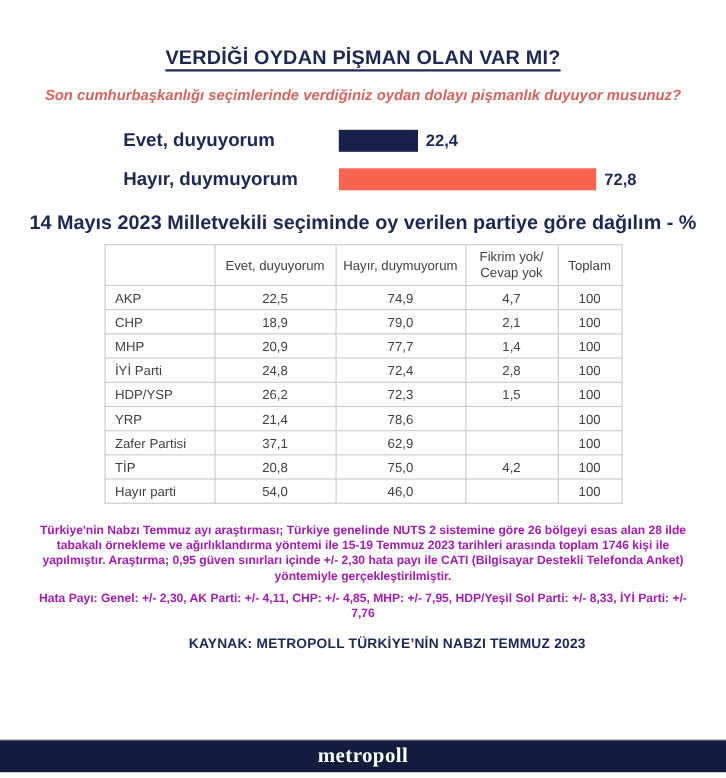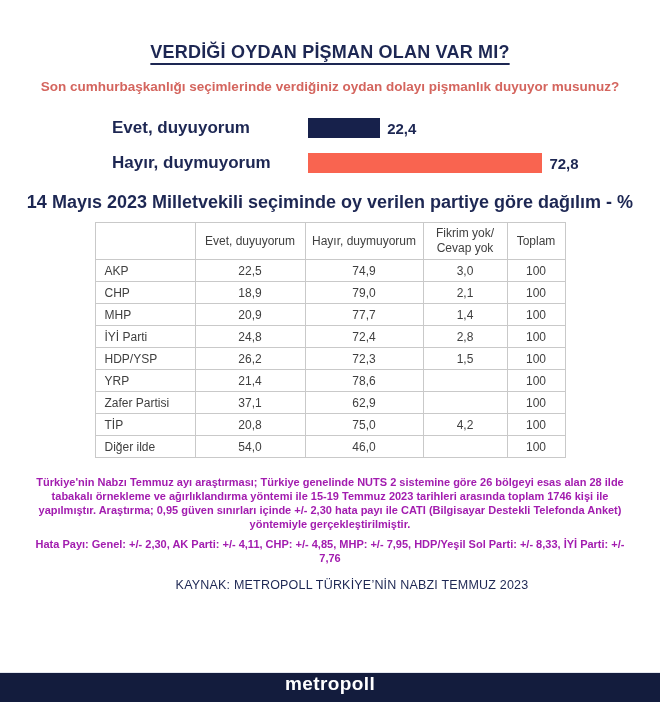--- a/index.html
+++ b/index.html
@@ -13,20 +13,21 @@
     font-weight:bold;
     color:#1d2753;
     letter-spacing:.2px;
     text-decoration:underline;
     text-decoration-thickness:2px;
     text-underline-offset:5px;
   }
   .subtitle{
     margin:16px 40px 0;
     text-align:center;
+    font-style:italic;
     font-weight:bold;
     font-size:13.5px;
     color:#d4655e;
   }
 
   
   .chart{margin:24px 0 0 112px;}
   .chart-row{display:flex;align-items:center;height:20px;margin-bottom:15px;}
   .chart-label{width:196px;font-weight:bold;font-size:17px;color:#1d2753;white-space:nowrap;}
   .bar-track{display:flex;align-items:center;width:322px;height:20px;}
@@ -48,27 +49,27 @@
   table.breakdown th{font-weight:normal;line-height:1.25;}
   table.breakdown td.party{text-align:left;padding-left:9px;}
   col.c-party{width:100px;} col.c-evet{width:110px;} col.c-hayir{width:118px;}
   col.c-fikrim{width:84px;} col.c-toplam{width:58px;}
   tr.emphasis td{font-weight:bold;color:#23294d;}
   tr.emphasis td.party{font-weight:normal;color:#3f3f3f;}
 
   
   .method{width:602px;margin:17px auto 0;text-align:center;font-size:11px;font-weight:bold;color:#a21caf;line-height:1.28;}
   .moe{width:602px;margin:6px auto 0;}
-  .source{margin:13px 0 0;text-align:center;font-size:12.5px;font-weight:normal;color:#1d2753;letter-spacing:.2px;padding-left:44px;}
+  .source{margin:13px 0 0;text-align:center;font-size:12.5px;font-weight:bold;color:#1d2753;letter-spacing:.2px;padding-left:44px;}
 
   
   .brandbar{
     position:absolute;left:0;right:0;top:672px;height:29px;
     background:#131c3d;border-top:1px solid #e3e6ee;
-    display:flex;align-items:flex-start;justify-content:center;
+    display:flex;align-items:center;justify-content:center;font-family:Liberation Serif, serif;
   }
   .brandbar .logo{color:#ffffff;font-weight:bold;font-size:19px;letter-spacing:.4px;}
 </style>
 </head>
 <body>
 
 <div class="page">
 
   <h1 class="title">VERDİĞİ OYDAN PİŞMAN OLAN VAR MI?</h1>
 
@@ -108,21 +109,21 @@
           <th>Hayır, duymuyorum</th>
           <th>Fikrim yok/ Cevap yok</th>
           <th>Toplam</th>
         </tr>
       </thead>
     <tbody>
         <tr>
           <td class="party">AKP</td>
           <td>22,5</td>
           <td>74,9</td>
-          <td>3,0</td>
+          <td>4,7</td>
           <td>100</td>
         </tr>
         <tr>
           <td class="party">CHP</td>
           <td>18,9</td>
           <td>79,0</td>
           <td>2,1</td>
           <td>100</td>
         </tr>
         <tr>
@@ -161,21 +162,21 @@
           <td>100</td>
         </tr>
         <tr>
           <td class="party">TİP</td>
           <td>20,8</td>
           <td>75,0</td>
           <td>4,2</td>
           <td>100</td>
         </tr>
         <tr>
-          <td class="party">Diğer ilde</td>
+          <td class="party">Hayır parti</td>
           <td>54,0</td>
           <td>46,0</td>
           <td></td>
           <td>100</td>
         </tr>
       </tbody>
   </table>
 
   <p class="method">Türkiye'nin Nabzı Temmuz ayı araştırması; Türkiye genelinde NUTS 2 sistemine göre 26 bölgeyi esas alan 28 ilde tabakalı örnekleme ve ağırlıklandırma yöntemi ile 15-19 Temmuz 2023 tarihleri arasında toplam 1746 kişi ile yapılmıştır. Araştırma; 0,95 güven sınırları içinde +/- 2,30 hata payı ile CATI (Bilgisayar Destekli Telefonda Anket) yöntemiyle gerçekleştirilmiştir.</p>
 

